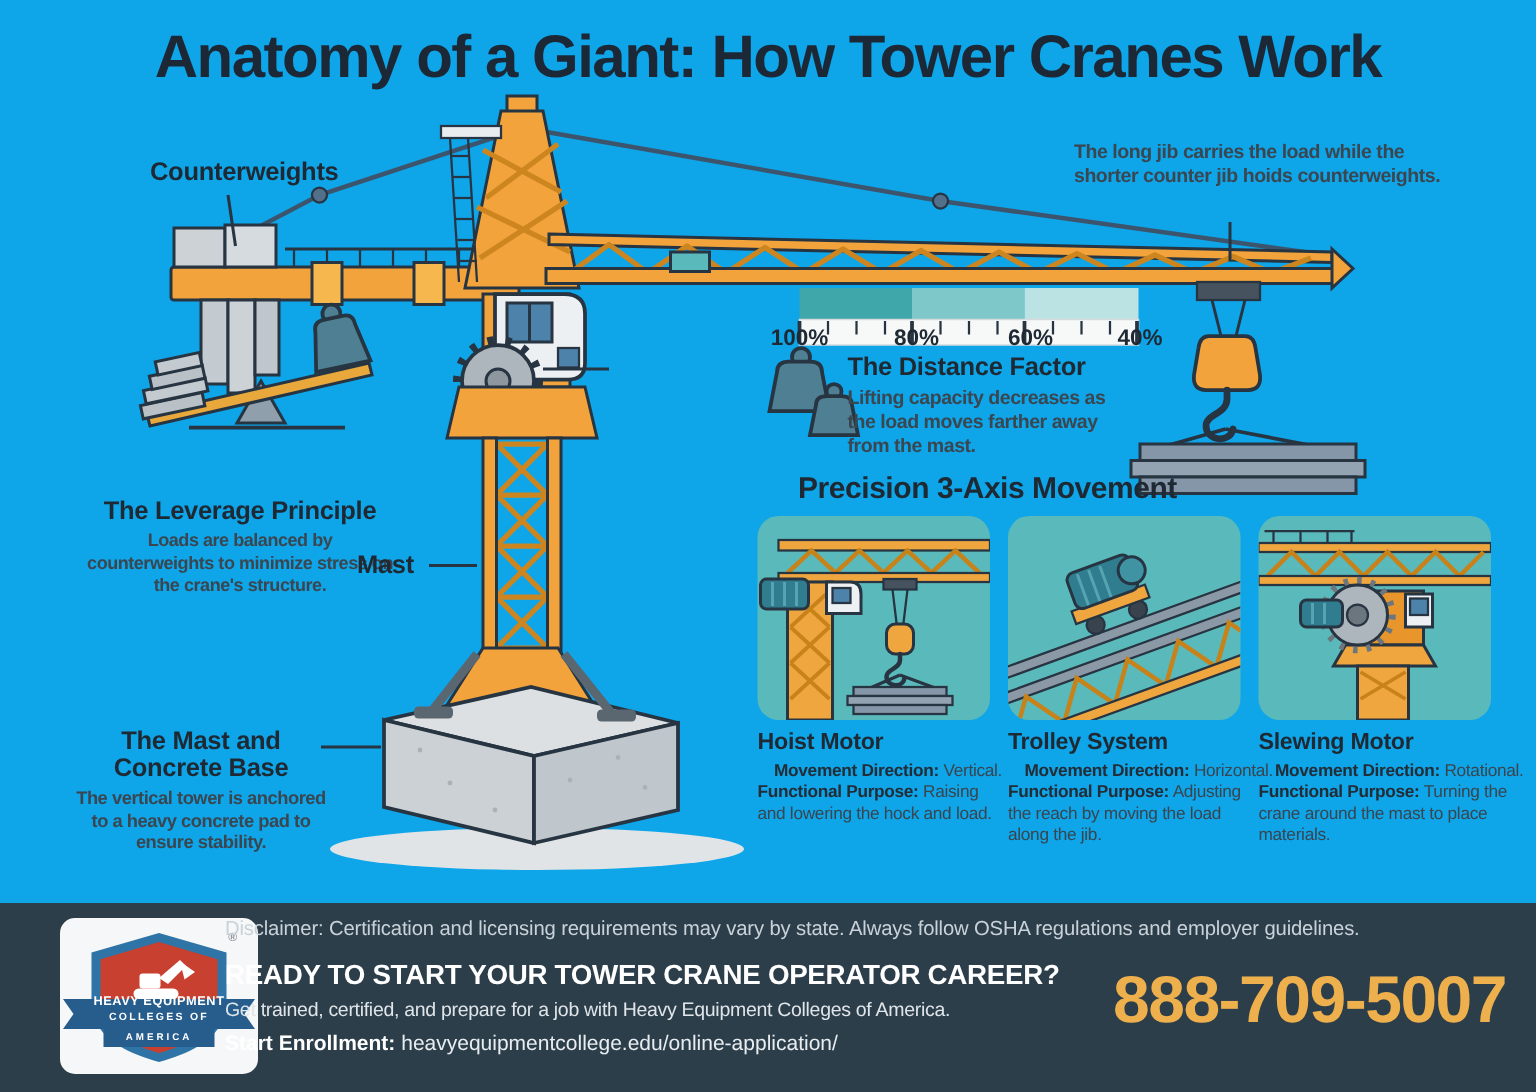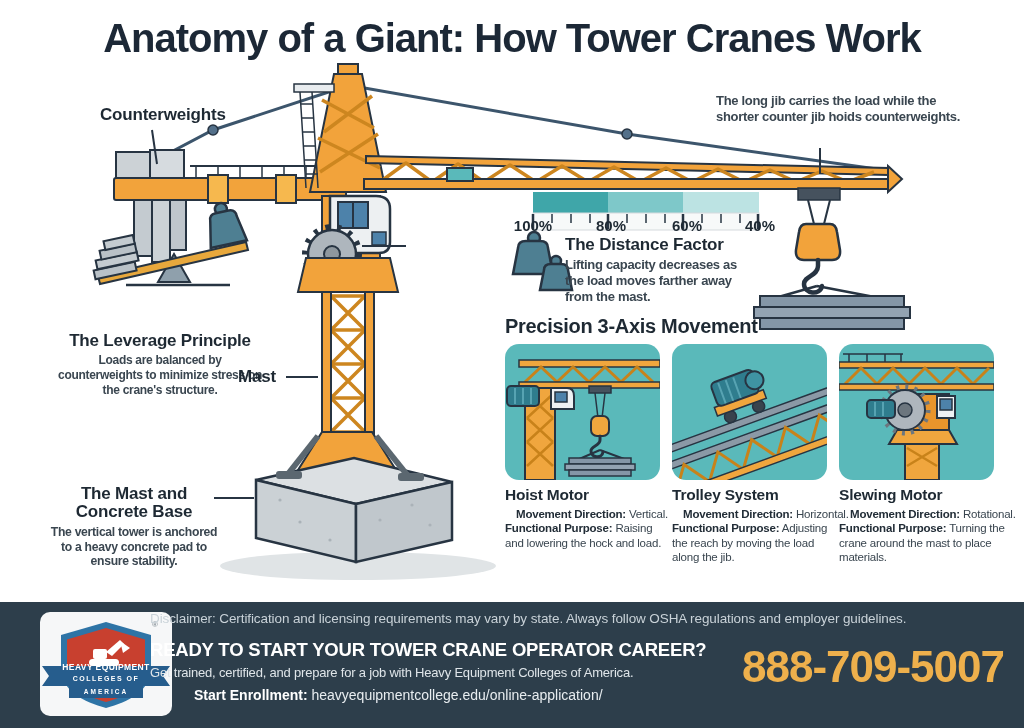--- a/index.html
+++ b/index.html
@@ -1,48 +1,48 @@
 <!DOCTYPE html>
 <html><head>
 <meta charset="utf-8">
 <style>
   html,body{margin:0;padding:0;background:#dfe3e6;}
   *{box-sizing:border-box;}
-  #page{position:relative;width:1024px;height:728px;background:#ffffff;overflow:hidden;
+  #page{position:relative;width:1024px;height:728px;background:#0ea5e9;overflow:hidden;
         font-family:"Liberation Sans",sans-serif;color:#1d2935;}
   .abs{position:absolute;}
   
   #title{left:0;right:0;top:16px;text-align:center;font-size:40px;font-weight:bold;
          letter-spacing:-1px;color:#1c2836;}
   
   .lbl-title{font-size:17px;font-weight:bold;color:#1e2933;line-height:1.08;letter-spacing:-0.2px;}
   .lbl-body{font-size:13px;font-weight:bold;color:#3a4650;line-height:1.22;letter-spacing:-0.3px;margin-top:3px;}
   .center{text-align:center;margin-top:42px;}
   .tick-lbl{font-size:15px;font-weight:bold;color:#1e2933;transform:translateX(-50%);}
   
-  #precision-heading{left:505px;top:315px;font-size:20px;font-weight:bold;color:#1e2933;letter-spacing:-0.3px;}
+  #precision-heading{left:532px;top:315px;font-size:20px;font-weight:bold;color:#1e2933;letter-spacing:-0.3px;}
   .panel{position:absolute;top:344px;width:155px;height:136px;border-radius:14px;background:#5ab9ba;overflow:hidden;}
   .caption{position:absolute;top:486px;width:166px;}
   .cap-title{font-size:15.5px;font-weight:bold;color:#1e2933;letter-spacing:-0.2px;}
   .cap-body{font-size:11.5px;color:#39454f;line-height:1.25;letter-spacing:-0.2px;margin-top:3px;}
   .cap-body b{color:#222d37;}
   .nowrap{white-space:nowrap;padding-left:11px;}
   
   #footer{left:0;top:602px;width:1024px;height:126px;background:#2d3e4b;}
   #logo-card{position:absolute;left:40px;top:10px;width:132px;height:104px;background:#f6f7f8;border-radius:10px;}
   .logo-text{position:absolute;left:0;right:0;text-align:center;color:#fff;font-weight:bold;}
   #logo-line1{top:50px;font-size:8.5px;letter-spacing:0.4px;}
   #logo-line2{top:63px;font-size:7px;letter-spacing:1.5px;}
   #logo-line3{top:76px;font-size:6.5px;letter-spacing:2px;}
   #logo-reg{position:absolute;top:8px;right:14px;font-size:8px;color:#8a949b;font-weight:bold;}
   #disclaimer{position:absolute;left:150px;top:9px;font-size:13.5px;color:#c9d2d8;letter-spacing:-0.1px;}
   #cta-heading{position:absolute;left:150px;top:37px;font-size:18.5px;font-weight:bold;color:#ffffff;letter-spacing:-0.2px;}
   #cta-body{position:absolute;left:150px;top:63px;font-size:13px;color:#dfe5e9;letter-spacing:-0.2px;white-space:nowrap;}
   #enroll-line{position:absolute;left:150px;top:85px;font-size:14px;color:#e8edf0;white-space:nowrap;}
-  #enroll-line b{color:#ffffff;margin-left:44px;}
+  #enroll-line b{color:#ffffff;}
   #phone{position:absolute;right:20px;top:40px;font-size:44px;font-weight:bold;color:#eeb04c;letter-spacing:-1px;}
 </style>
 </head>
 <body>
 
 <div id="page">
 
   <svg class="abs" style="left:0;top:0" width="1024" height="600" viewBox="0 0 1024 600">
 
     <g stroke="#3c556c" stroke-width="3" fill="none">

